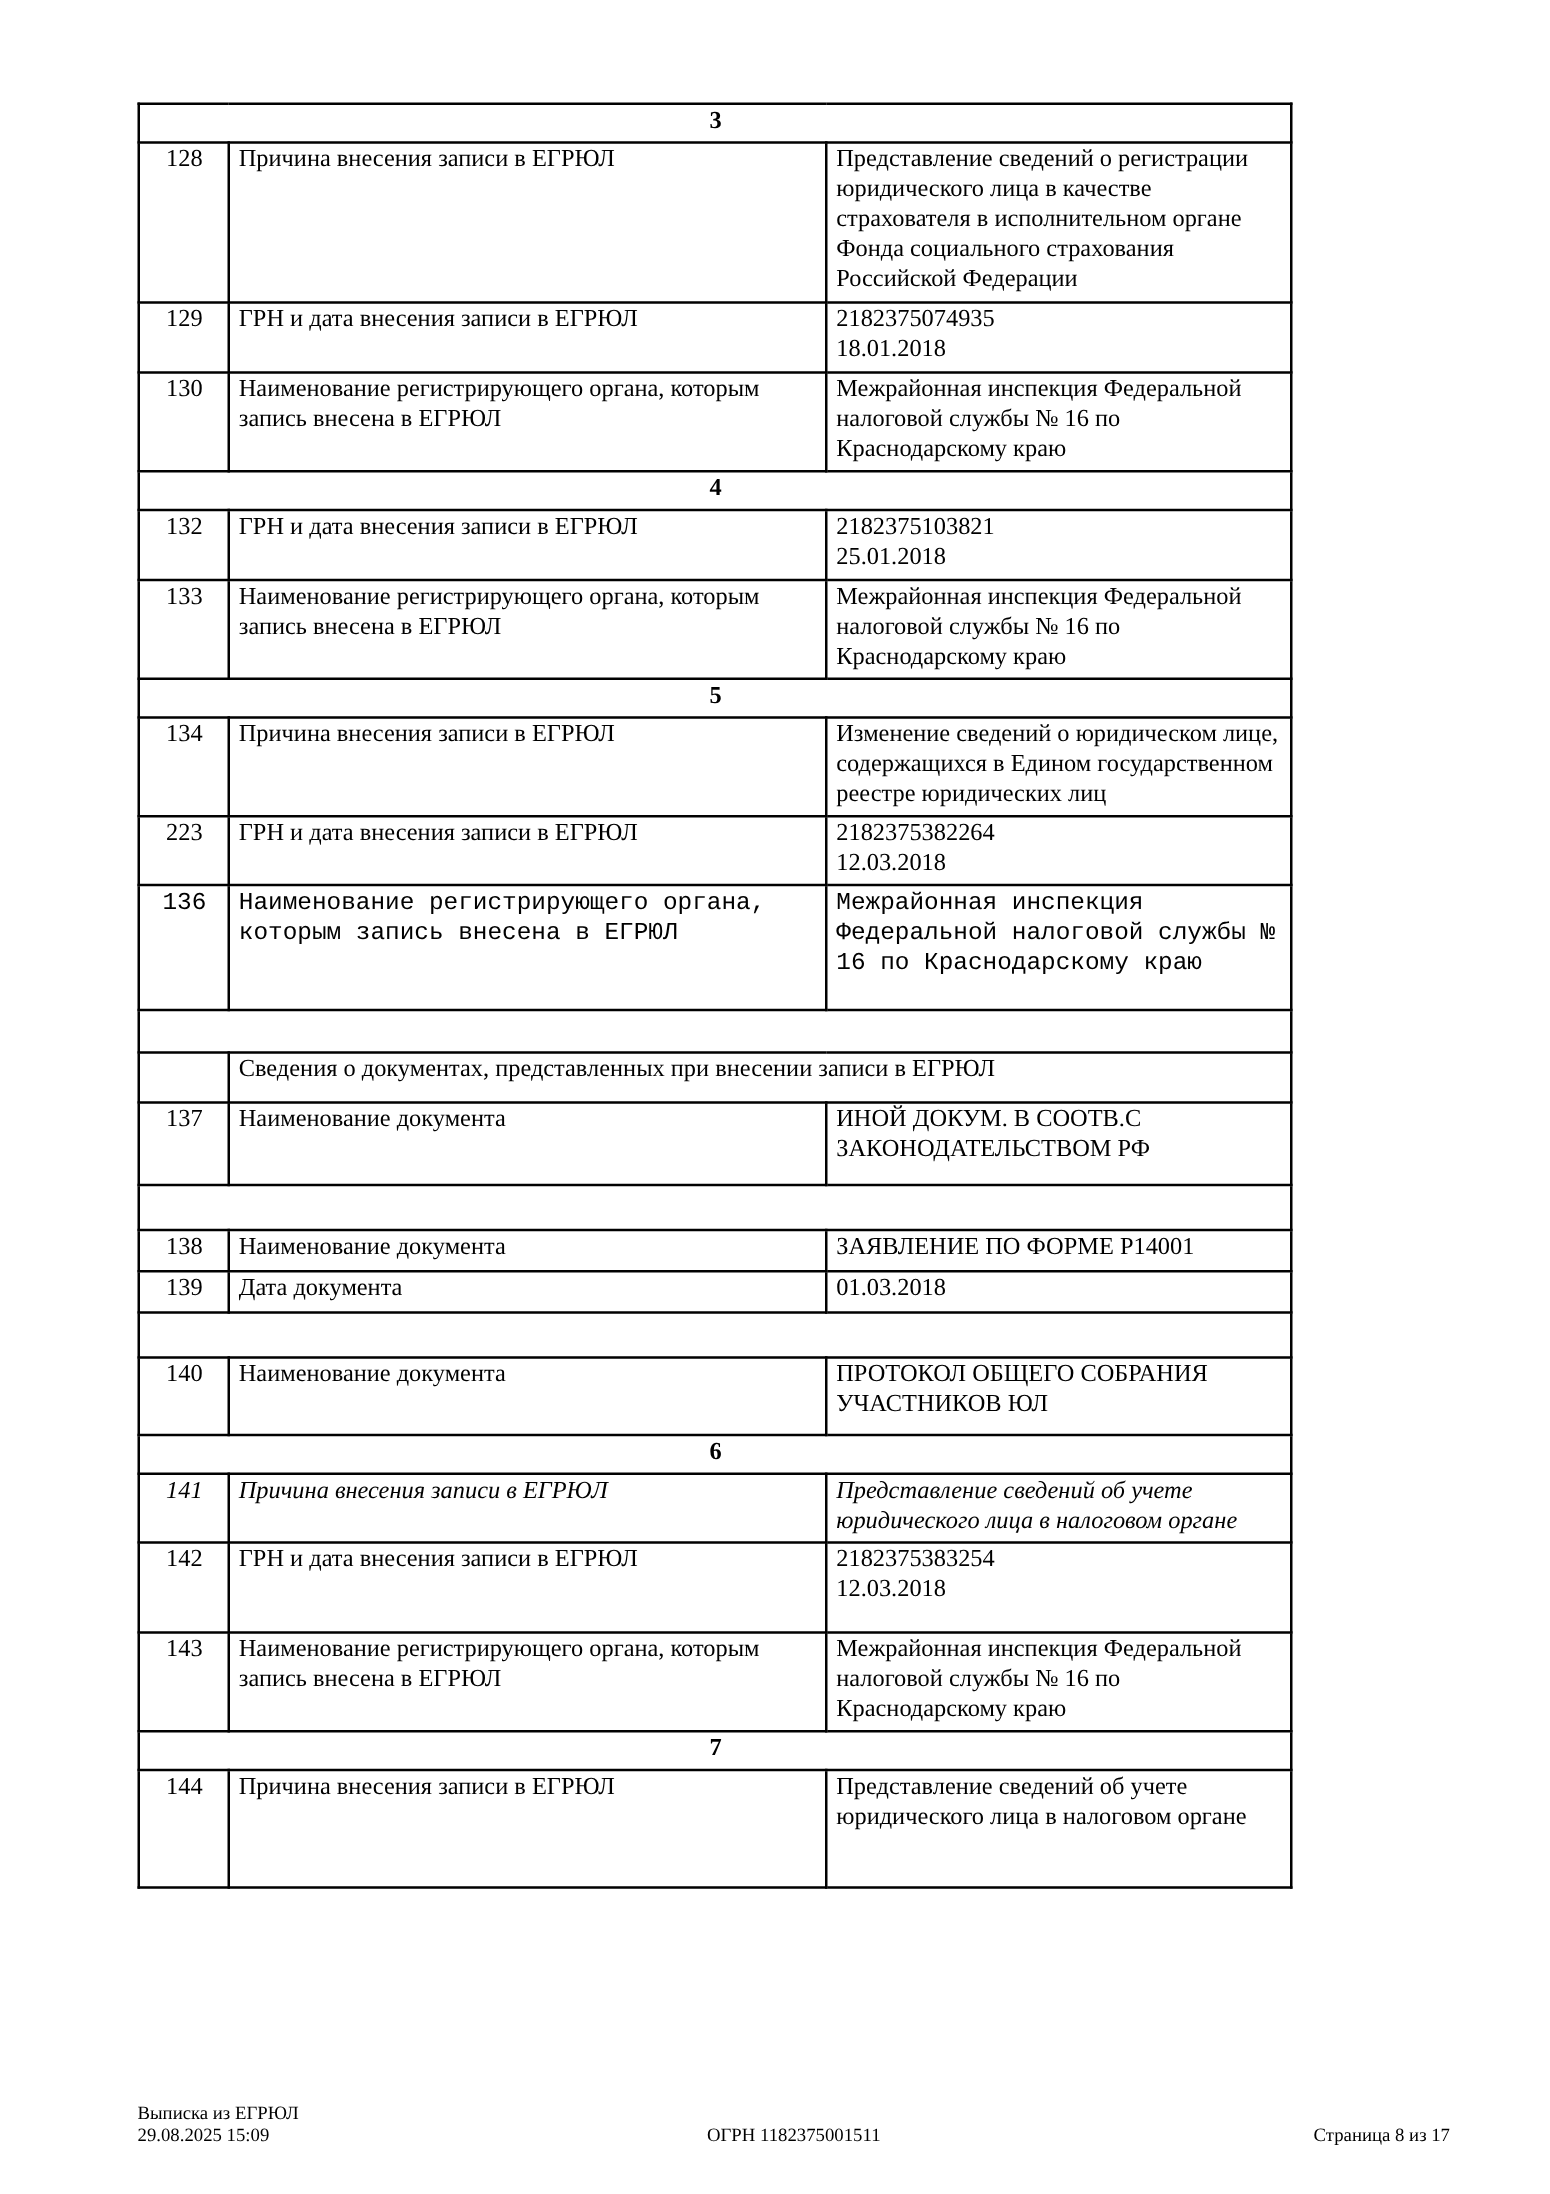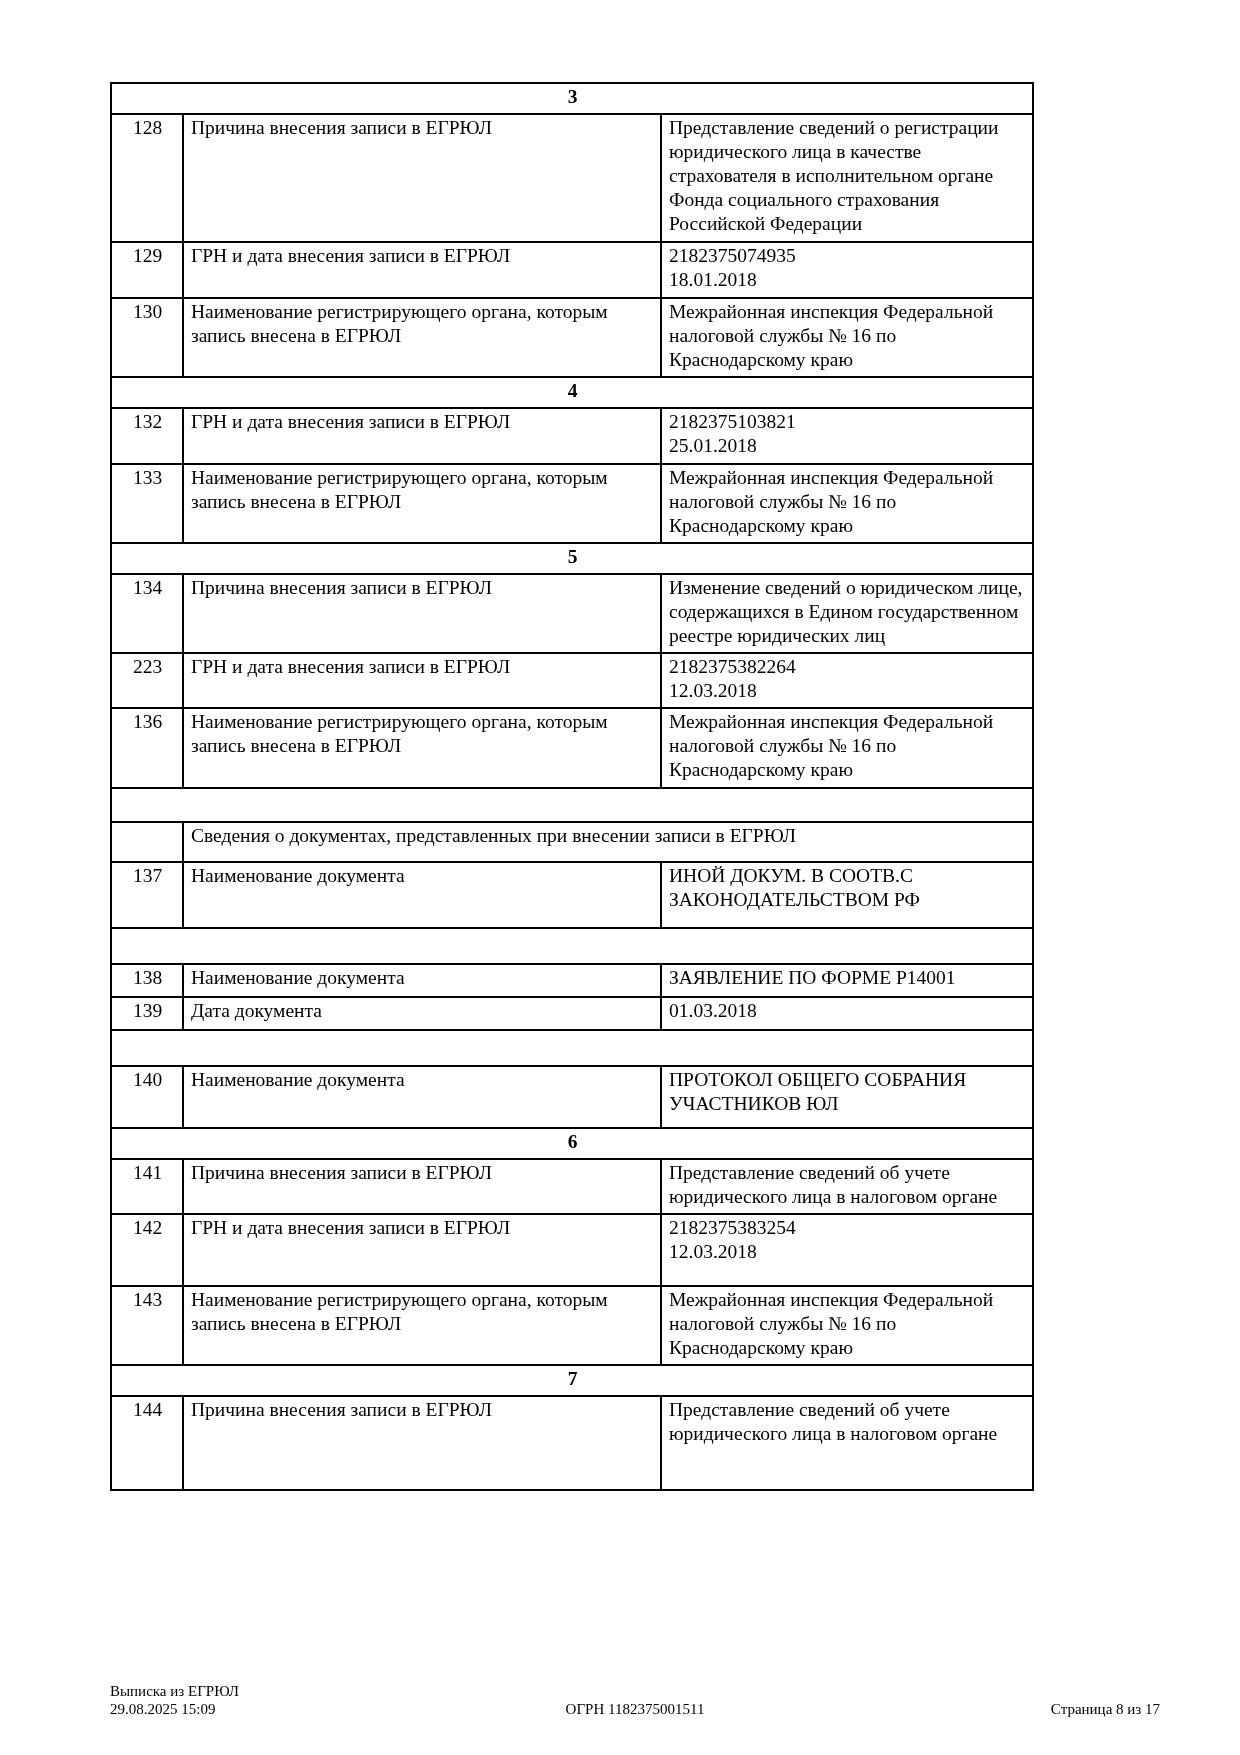--- a/index.html
+++ b/index.html
@@ -124,21 +124,21 @@
         <td class="num-cell">134</td>
         <td class="label-cell">Причина внесения записи в ЕГРЮЛ</td>
         <td class="value-cell">Изменение сведений о юридическом лице, содержащихся в Едином государственном реестре юридических лиц</td>
       </tr>
       <tr style="height: 50px;">
         <td class="num-cell">223</td>
         <td class="label-cell">ГРН и дата внесения записи в ЕГРЮЛ</td>
         <td class="value-cell">2182375382264
 12.03.2018</td>
       </tr>
-      <tr style="height: 80px;">
+      <tr style="height: 100px; font-family: Liberation Mono, monospace;">
         <td class="num-cell">136</td>
         <td class="label-cell">Наименование регистрирующего органа, которым запись внесена в ЕГРЮЛ</td>
         <td class="value-cell">Межрайонная инспекция Федеральной налоговой службы № 16 по Краснодарскому краю</td>
       </tr>
       <tr style="height: 34px;">
         <td colspan="3" class="spacer-cell"></td>
       </tr>
       <tr style="height: 40px;">
         <td class="num-cell"></td>
         <td colspan="2" class="subheader-cell">Сведения о документах, представленных при внесении записи в ЕГРЮЛ</td>
@@ -165,21 +165,21 @@
         <td colspan="3" class="spacer-cell"></td>
       </tr>
       <tr style="height: 62px;">
         <td class="num-cell">140</td>
         <td class="label-cell">Наименование документа</td>
         <td class="value-cell">ПРОТОКОЛ ОБЩЕГО СОБРАНИЯ УЧАСТНИКОВ ЮЛ</td>
       </tr>
       <tr style="height: 30px;">
         <td colspan="3" class="section-cell">6</td>
       </tr>
-      <tr style="height: 43px;">
+      <tr style="height: 43px; font-style: italic;">
         <td class="num-cell">141</td>
         <td class="label-cell">Причина внесения записи в ЕГРЮЛ</td>
         <td class="value-cell">Представление сведений об учете юридического лица в налоговом органе</td>
       </tr>
       <tr style="height: 72px;">
         <td class="num-cell">142</td>
         <td class="label-cell">ГРН и дата внесения записи в ЕГРЮЛ</td>
         <td class="value-cell">2182375383254
 12.03.2018</td>
       </tr>

